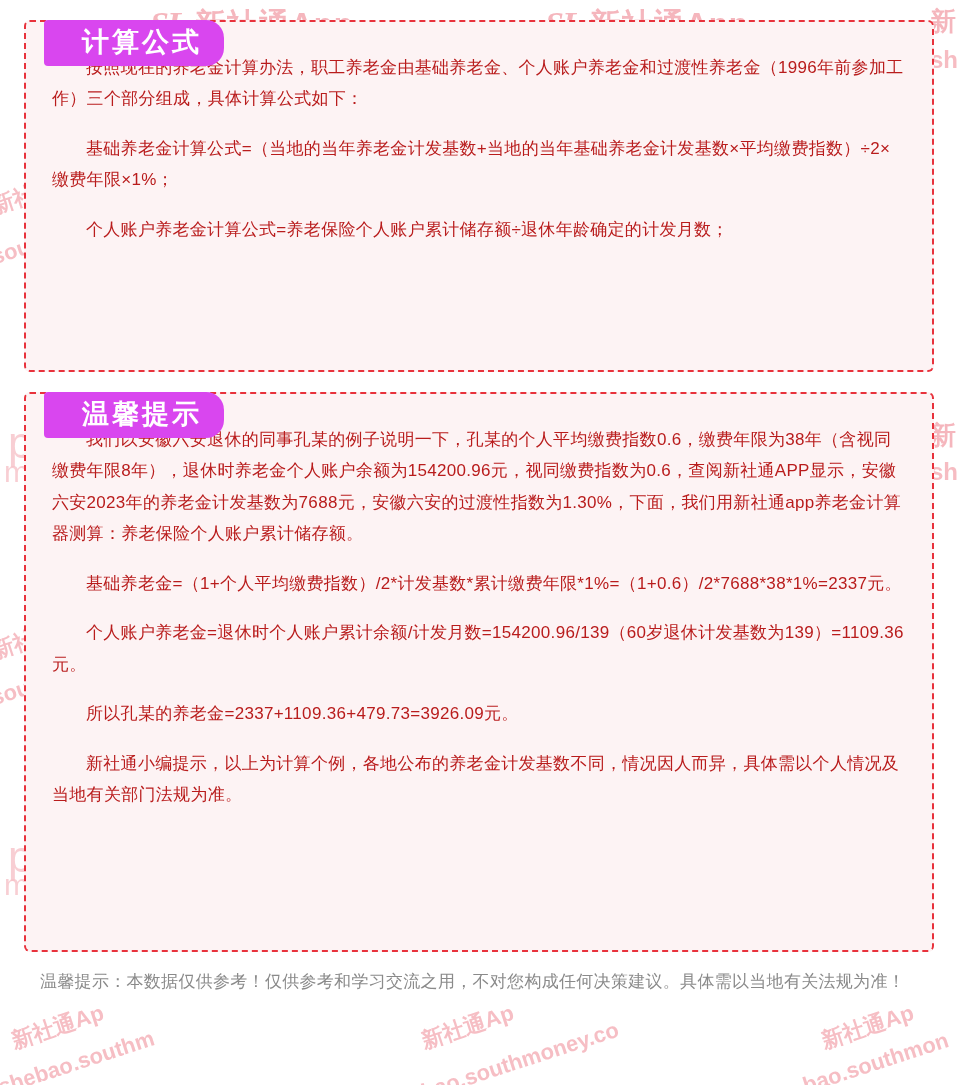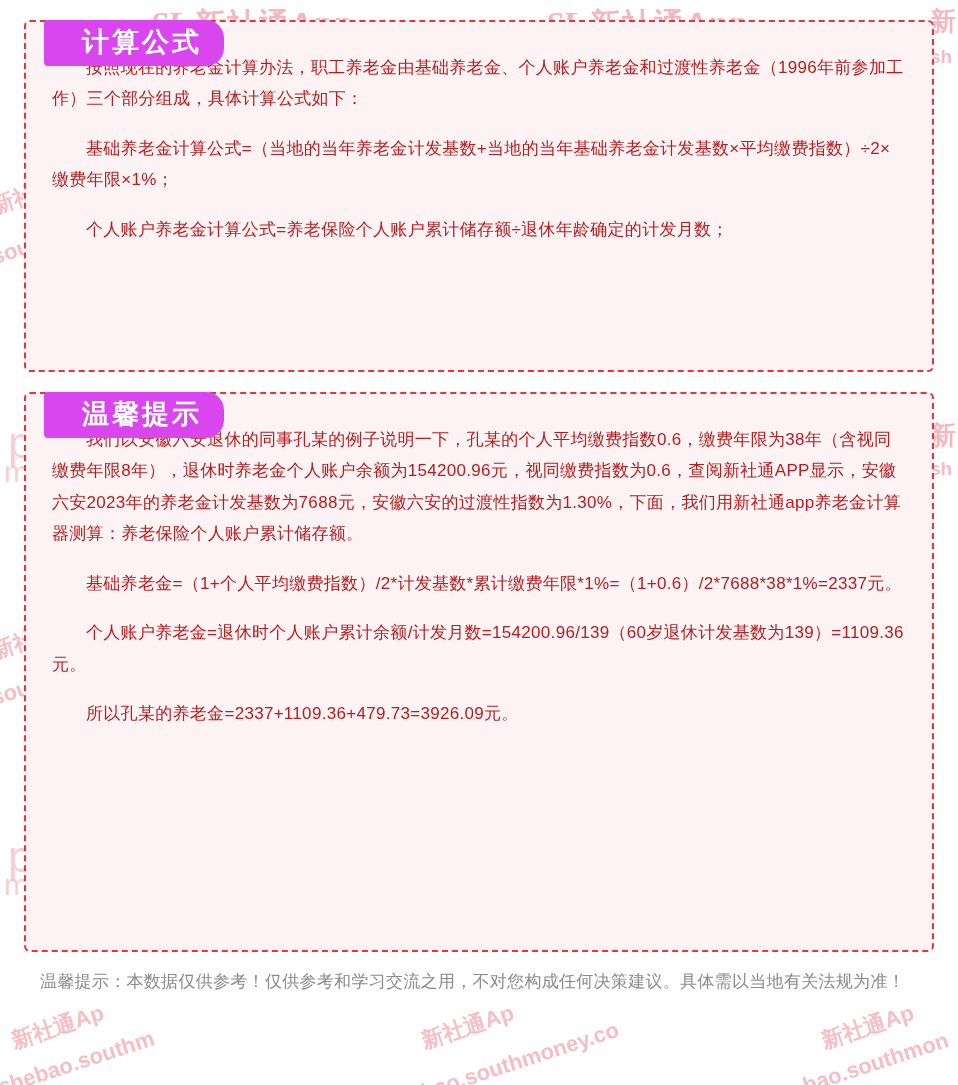--- a/index.html
+++ b/index.html
@@ -41,21 +41,21 @@
   }
   .wm-brand .logo {
     display: inline-block;
     font-style: italic;
     font-family: "Liberation Serif", serif;
     font-size: 34px;
     margin-right: 8px;
     letter-spacing: -2px;
   }
   .wm-url {
-    font-size: 19px;
+    font-size: 24px;
     color: #f3a6ae;
     opacity: .75;
     font-weight: bold;
   }
   .wm-side {
     font-size: 22px;
     color: #f4aeb6;
     opacity: .8;
     transform: rotate(-18deg);
     font-weight: bold;
@@ -184,17 +184,18 @@
     </div>
   </section>
 
   <section class="section">
     <div class="section-title">温馨提示</div>
     <div class="dashed-box box-2">
       <p class="para">我们以安徽六安退休的同事孔某的例子说明一下，孔某的个人平均缴费指数0.6，缴费年限为38年（含视同缴费年限8年），退休时养老金个人账户余额为154200.96元，视同缴费指数为0.6，查阅新社通APP显示，安徽六安2023年的养老金计发基数为7688元，安徽六安的过渡性指数为1.30%，下面，我们用新社通app养老金计算器测算：养老保险个人账户累计储存额。</p>
       <p class="para">基础养老金=（1+个人平均缴费指数）/2*计发基数*累计缴费年限*1%=（1+0.6）/2*7688*38*1%=2337元。</p>
       <p class="para">个人账户养老金=退休时个人账户累计余额/计发月数=154200.96/139（60岁退休计发基数为139）=1109.36元。</p>
       <p class="para">所以孔某的养老金=2337+1109.36+479.73=3926.09元。</p>
+      <p class="para">新社通小编提示，以上为计算个例，各地公布的养老金计发基数不同，情况因人而异，具体需以个人情况及当地有关部门法规为准。</p>
     </div>
   </section>
 
   <div class="footer-note">温馨提示：本数据仅供参考！仅供参考和学习交流之用，不对您构成任何决策建议。具体需以当地有关法规为准！</div>
 </div>
 
 </body></html>

